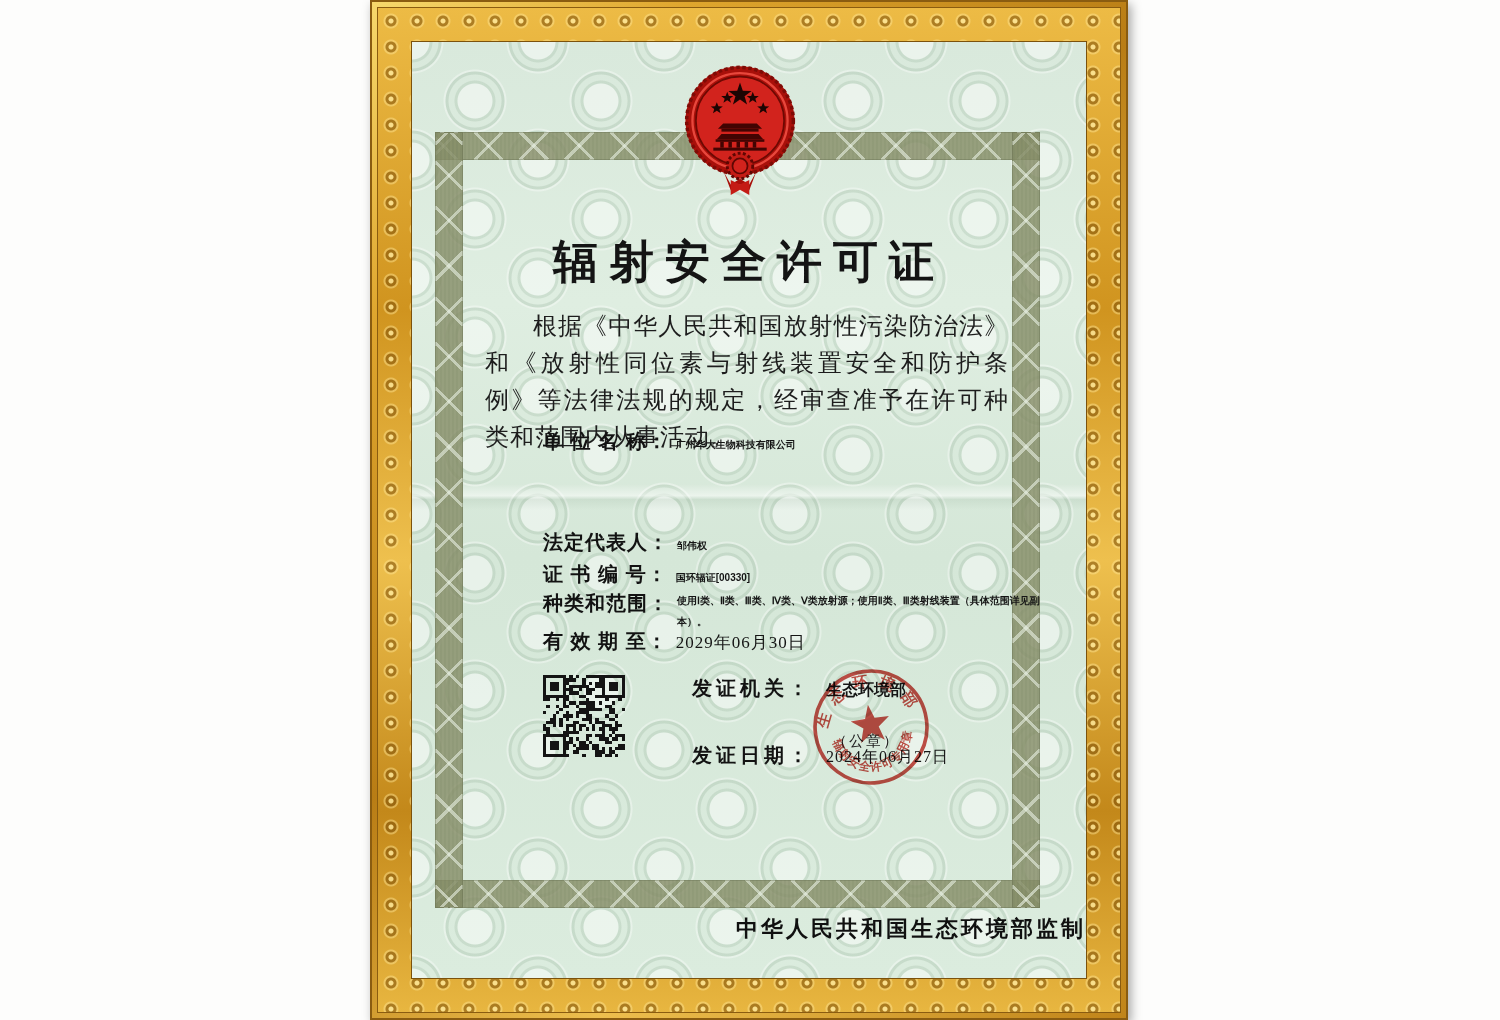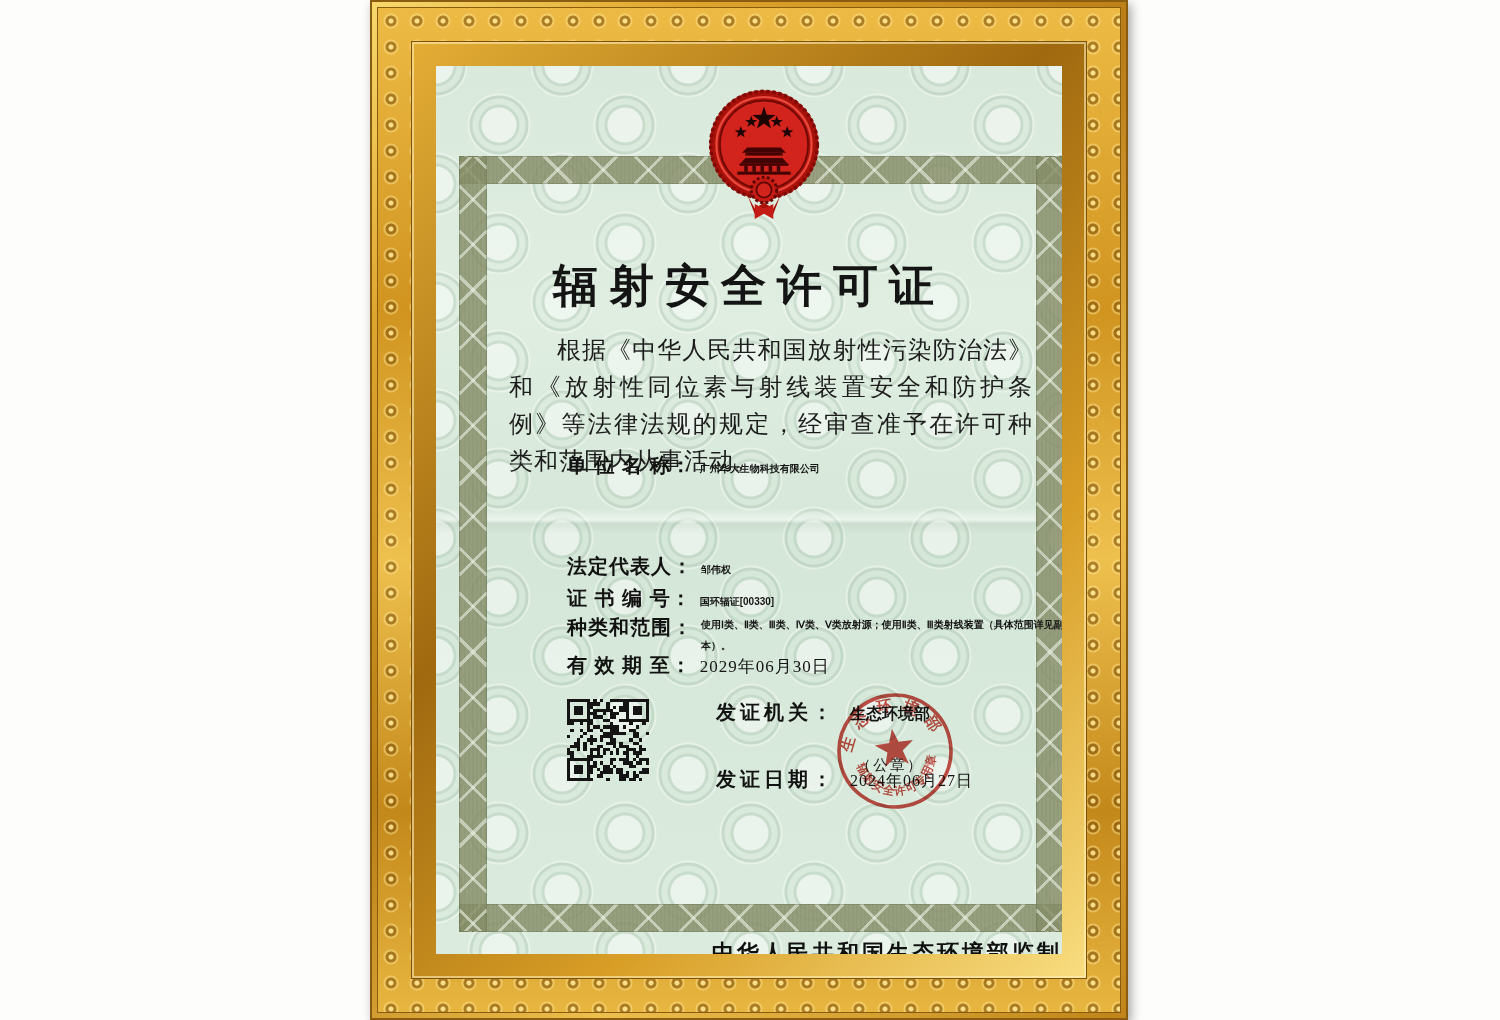--- a/index.html
+++ b/index.html
@@ -17,21 +17,21 @@
   .frame-ornate {
     width:100%; height:100%; padding:33px;
     background-color:#d49a26;
     background-image:
       radial-gradient(circle, rgba(255,235,160,.8) 0 2px, rgba(122,77,8,.55) 3px 5px, rgba(255,230,150,.45) 6px 7px, transparent 8px),
       linear-gradient(180deg,#edbb45 0%,#d0941f 30%,#eec04e 55%,#c3881a 80%,#e8b640 100%);
     background-size:26px 26px, 100% 100%;
     border:1px solid #8a5c10;
   }
   .frame-bevel {
-    width:100%; height:100%; padding:24px;
+    width:100%; height:100%; padding:0;
     background:linear-gradient(315deg,#f8dd80 0%,#d89e26 30%,#a0690f 60%,#e3ad35 100%);
     border:1px solid #7c520c;
     box-shadow:inset 0 0 0 2px rgba(255,240,180,.6);
   }
 
   
   .paper {
     position:relative; width:100%; height:100%;
     background-color:#dcebde;
     background-image:

